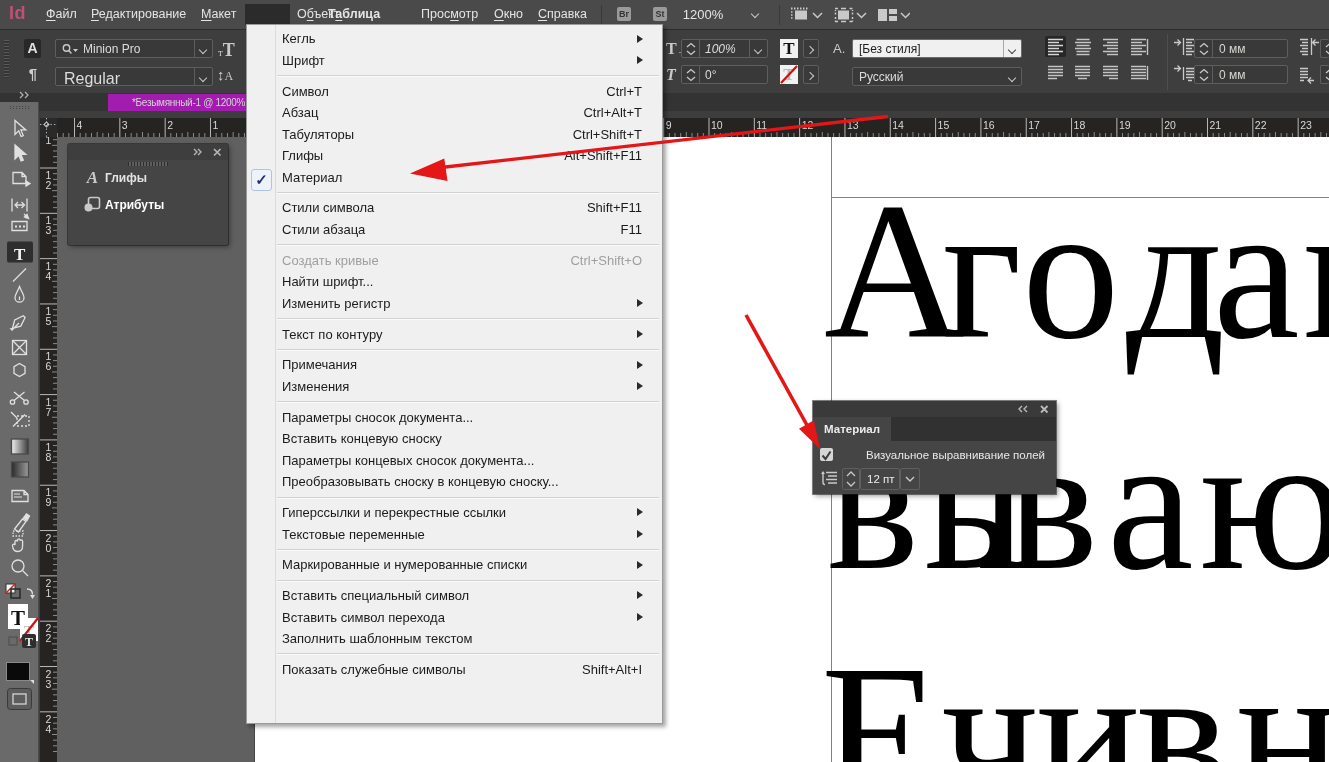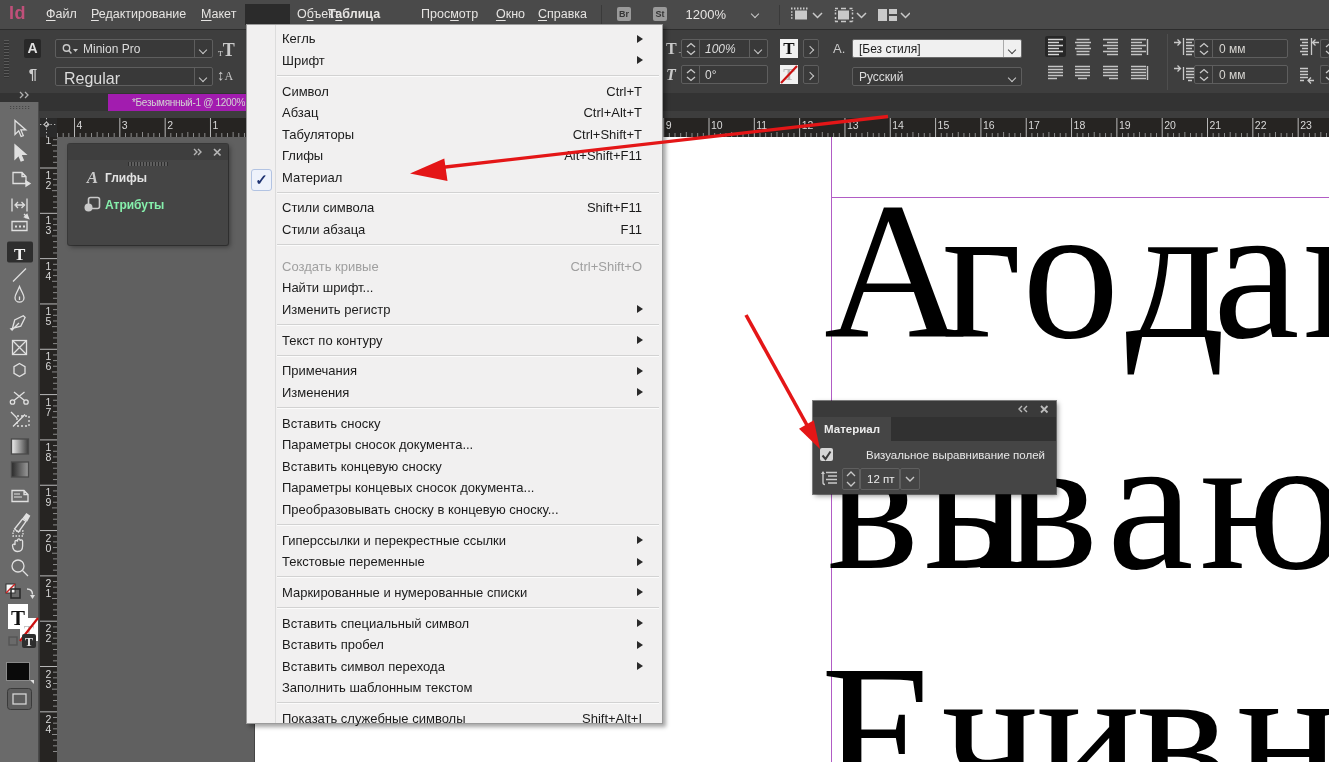--- a/index.html
+++ b/index.html
@@ -1,19 +1,19 @@
 <!DOCTYPE html>
 <html><head><meta charset="utf-8">
 <style>
 html,body{margin:0;padding:0;}
 body{width:1329px;height:762px;position:relative;overflow:hidden;background:#3e3e3e;font-family:"Liberation Sans",sans-serif;-webkit-font-smoothing:antialiased;}
 .abs{position:absolute;}
 
 #menubar{left:0;top:0;width:1329px;height:29px;background:#4a4a4a;}
-.mb{position:absolute;top:0;height:29px;line-height:29px;font-size:12.5px;color:#e6e4e2;text-align:right;}
+.mb{position:absolute;top:0;height:29px;line-height:29px;font-size:12.5px;color:#e6e4e2;text-align:center;}
 .mb u{text-decoration-thickness:1px;text-underline-offset:2px;}
 #idlogo{left:9px;top:3px;font-size:18px;font-weight:bold;color:#c0507a;letter-spacing:0.5px;}
 .sqbtn{position:absolute;top:7px;width:14px;height:14px;background:#9a9a9a;color:#353535;font-size:9px;font-weight:bold;text-align:center;line-height:14px;border-radius:2px;}
 
 #cp{left:0;top:29px;width:1329px;height:64px;background:#3e3e3e;border-top:1px solid #2c2c2c;box-sizing:border-box;}
 .fld{position:absolute;background:#393939;border:1px solid #5e5e5e;border-radius:2px;box-sizing:border-box;color:#dcdcdc;font-size:12px;}
 .chev{position:absolute;width:8px;height:8px;}
 .chev:before{content:'';position:absolute;left:0;top:2px;width:5px;height:5px;border-right:1.5px solid #c9c9c9;border-bottom:1.5px solid #c9c9c9;transform:rotate(45deg);}
 .cicon{position:absolute;color:#c9c9c9;}
 .chevr{position:absolute;width:8px;height:8px;}
@@ -29,21 +29,21 @@
 #vrul{left:40px;top:118px;width:17px;height:644px;background:#262422;}
 #hrul{left:57px;top:118px;width:1272px;height:19px;background:#262422;}
 #corner{left:40px;top:118px;width:17px;height:19px;background:#2a2a2a;}
 #docarea{left:57px;top:137px;width:1272px;height:625px;background:#ffffff;}
 #paste{position:absolute;left:0;top:0;width:197px;height:625px;background:#606060;border-right:1px solid #454545;}
 .guide{position:absolute;background:#b15cc5;}
 
 #menu{left:246px;top:24px;width:417px;height:700px;background:#f1f0f0;border:1px solid #9b9b9b;box-sizing:border-box;box-shadow:3px 3px 4px rgba(0,0,0,0.35);padding-top:3px;}
 .mi{position:relative;height:21.55px;display:flex;align-items:center;padding:0 20px 0 35px;font-size:13px;color:#1b1b1b;white-space:nowrap;}
 .mi .sc{margin-left:auto;padding-left:10px;}
-.mi.dis{color:#9f9f9f;margin-top:6px;}
+.mi.dis{color:#9f9f9f;}
 .mi .arr{position:absolute;right:19px;top:50%;margin-top:-4px;width:0;height:0;border-left:6px solid #2a2a2a;border-top:4px solid transparent;border-bottom:4px solid transparent;}
 .msep{height:9.2px;position:relative;}
 .msep:after{content:'';position:absolute;left:30px;right:3px;top:4px;height:1px;background:#d2d2d2;border-bottom:1px solid #fbfbfb;}
 #mcheck{position:absolute;left:4px;top:143.5px;width:19px;height:20px;background:#eef2fb;border:1px solid #b2c3e2;border-radius:3px;color:#1e3271;font-size:15px;font-weight:bold;text-align:center;line-height:20px;}
 
 .panel{position:absolute;background:#454545;box-shadow:0 0 0 1px rgba(30,30,30,0.55),2px 2px 5px rgba(0,0,0,0.4);}
 </style></head>
 <body>
 
 <div class="abs" id="menubar">
@@ -697,33 +697,31 @@
 <div class="msep"></div>
 <div class="mi dis">Создать кривые<span class="sc">Ctrl+Shift+O</span></div>
 <div class="mi">Найти шрифт...</div>
 <div class="mi">Изменить регистр<span class="arr"></span></div>
 <div class="msep"></div>
 <div class="mi">Текст по контуру<span class="arr"></span></div>
 <div class="msep"></div>
 <div class="mi">Примечания<span class="arr"></span></div>
 <div class="mi">Изменения<span class="arr"></span></div>
 <div class="msep"></div>
-<div class="mi">Вставить сноску</div>
 <div class="mi">Параметры сносок документа...</div>
 <div class="mi">Вставить концевую сноску</div>
 <div class="mi">Параметры концевых сносок документа...</div>
 <div class="mi">Преобразовывать сноску в концевую сноску...</div>
 <div class="msep"></div>
 <div class="mi">Гиперссылки и перекрестные ссылки<span class="arr"></span></div>
 <div class="mi">Текстовые переменные<span class="arr"></span></div>
 <div class="msep"></div>
 <div class="mi">Маркированные и нумерованные списки<span class="arr"></span></div>
 <div class="msep"></div>
 <div class="mi">Вставить специальный символ<span class="arr"></span></div>
-<div class="mi">Вставить пробел<span class="arr"></span></div>
 <div class="mi">Вставить символ перехода<span class="arr"></span></div>
 <div class="mi">Заполнить шаблонным текстом</div>
 <div class="msep"></div>
 <div class="mi">Показать служебные символы<span class="sc">Shift+Alt+I</span></div>
 <div id="mcheck">✓</div>
 </div>
 
 <div class="panel" id="glyphpanel" style="left:68px;top:144px;width:160px;height:101px;border-radius:2px;">
   <div style="position:absolute;left:0;top:0;width:160px;height:16px;background:#3e3e3e;border-radius:2px 2px 0 0;">
     <svg style="position:absolute;right:24px;top:4px" width="12" height="8" xmlns="http://www.w3.org/2000/svg">
@@ -733,21 +731,21 @@
         <path d="M1 1l6.5 6.5M7.5 1L1 7.5" stroke="#b5b5b5" stroke-width="1.7"></path>
       </svg>
   </div>
   <div style="position:absolute;left:60px;top:18px;width:40px;height:4px;background:repeating-linear-gradient(to right,#2e2e2e 0 1px,#5d5d5d 1px 3px);"></div>
   <div style="position:absolute;left:16px;top:25px;width:17px;height:17px;color:#c9c9c9;font-family:'Liberation Serif';font-style:italic;font-weight:bold;font-size:17px;line-height:17px;text-align:center;">A</div>
   <div style="position:absolute;left:37px;top:27px;font-size:12px;font-weight:bold;color:#e3e3e3;">Глифы</div>
   <svg style="position:absolute;left:16px;top:52px" width="17" height="17" xmlns="http://www.w3.org/2000/svg">
       <rect x="4.5" y="1.5" width="11" height="11" rx="2" fill="none" stroke="#c9c9c9" stroke-width="1.6"></rect>
       <circle cx="4.5" cy="11.5" r="4" fill="#c9c9c9"></circle>
     </svg>
-  <div style="position:absolute;left:37px;top:54px;font-size:12px;font-weight:bold;color:#86efac;">Атрибуты</div>
+  <div style="position:absolute;left:37px;top:54px;font-size:12px;font-weight:bold;color:#ffffff;">Атрибуты</div>
 </div>
 
 <div class="panel" id="matpanel" style="left:813px;top:401px;width:243px;height:93px;">
   <div style="position:absolute;left:0;top:0;width:243px;height:16px;background:#3a3a3a;">
     <svg style="position:absolute;right:26px;top:4px" width="13" height="8" xmlns="http://www.w3.org/2000/svg">
         <path d="M5 1L2 4l3 3M10 1L7 4l3 3" fill="none" stroke="#bbb" stroke-width="1.4"></path>
       </svg>
     <svg style="position:absolute;right:7px;top:4px" width="9" height="9" xmlns="http://www.w3.org/2000/svg">
         <path d="M1 1l6.5 6.5M7.5 1L1 7.5" stroke="#bbb" stroke-width="1.8"></path>
       </svg>

